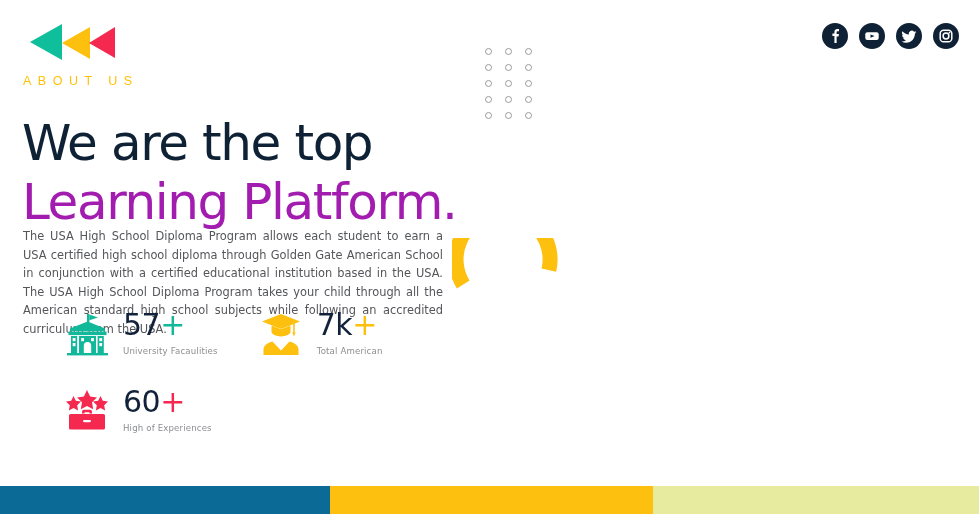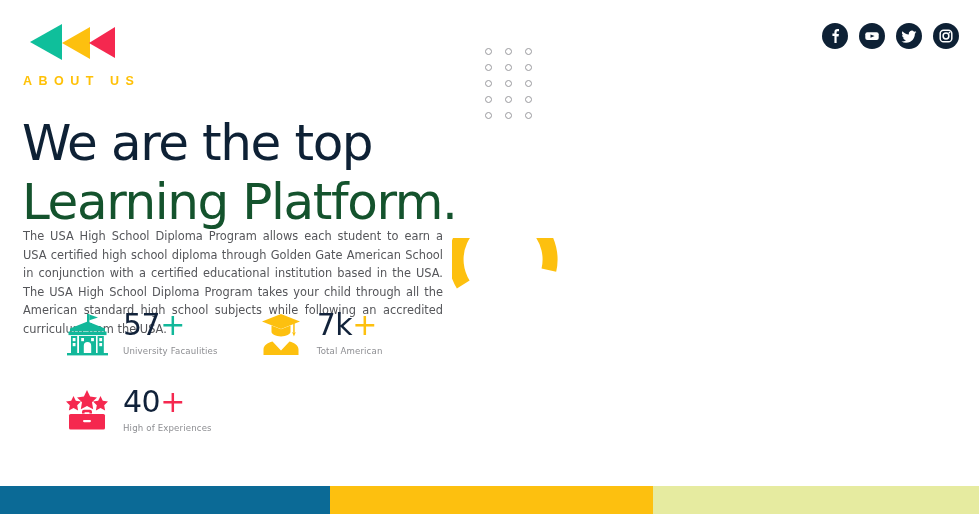--- a/index.html
+++ b/index.html
@@ -53,21 +53,21 @@
   }
   .social-icon svg { display: block; }
 
   
   .eyebrow {
     position: absolute;
     left: 23px;
     top: 74px;
     color: #ffc107;
     font-size: 12.5px;
-    font-weight: 700;
+    font-weight: 400;
     letter-spacing: 6.5px;
     font-family: "Liberation Sans", sans-serif;
   }
 
   
   .headline {
     position: absolute;
     left: 22px;
     top: 97px;
     width: 460px;
@@ -77,21 +77,21 @@
     display: block;
     font-size: 50px;
     color: #0e2135;
     font-weight: 400;
     letter-spacing: -1.4px;
     font-family: "DejaVu Sans", sans-serif;
   }
   .headline-l2 {
     display: block;
     font-size: 50px;
-    color: #14532d;
+    color: #a21caf;
     font-weight: 400;
     letter-spacing: -1.4px;
     margin-top: 7px;
     font-family: "DejaVu Sans", sans-serif;
   }
 
   
   .lede {
     position: absolute;
     left: 23px;
@@ -308,21 +308,21 @@
               <polygon points="36.5,7 38.8,11.7 44,12.5 40.2,16.2 41.1,21.4 36.5,18.9 31.9,21.4 32.8,16.2 29,12.5 34.2,11.7"></polygon>
               <path d="M18 24.5v-1.8a2 2 0 0 1 2-2h6a2 2 0 0 1 2 2v1.8h-2.6v-1.2h-4.8v1.2z"></path>
               <rect x="5" y="25" width="36" height="15.5" rx="1.6"></rect>
             </g>
             <g fill="#ffffff">
               <rect x="19" y="31" width="8" height="2.2" rx="1.1"></rect>
             </g>
           </svg>
         </span>
         <span class="stat-text">
-          <span class="stat-num"><span>40</span><span class="stat-plus" style="color:#f5284f">+</span></span>
+          <span class="stat-num"><span>60</span><span class="stat-plus" style="color:#f5284f">+</span></span>
           <span class="stat-label">High of Experiences</span>
         </span>
       </div>
 
 
     </div>
   </div>
 
   <div class="dot-grid">
     <span class="dot"></span>

